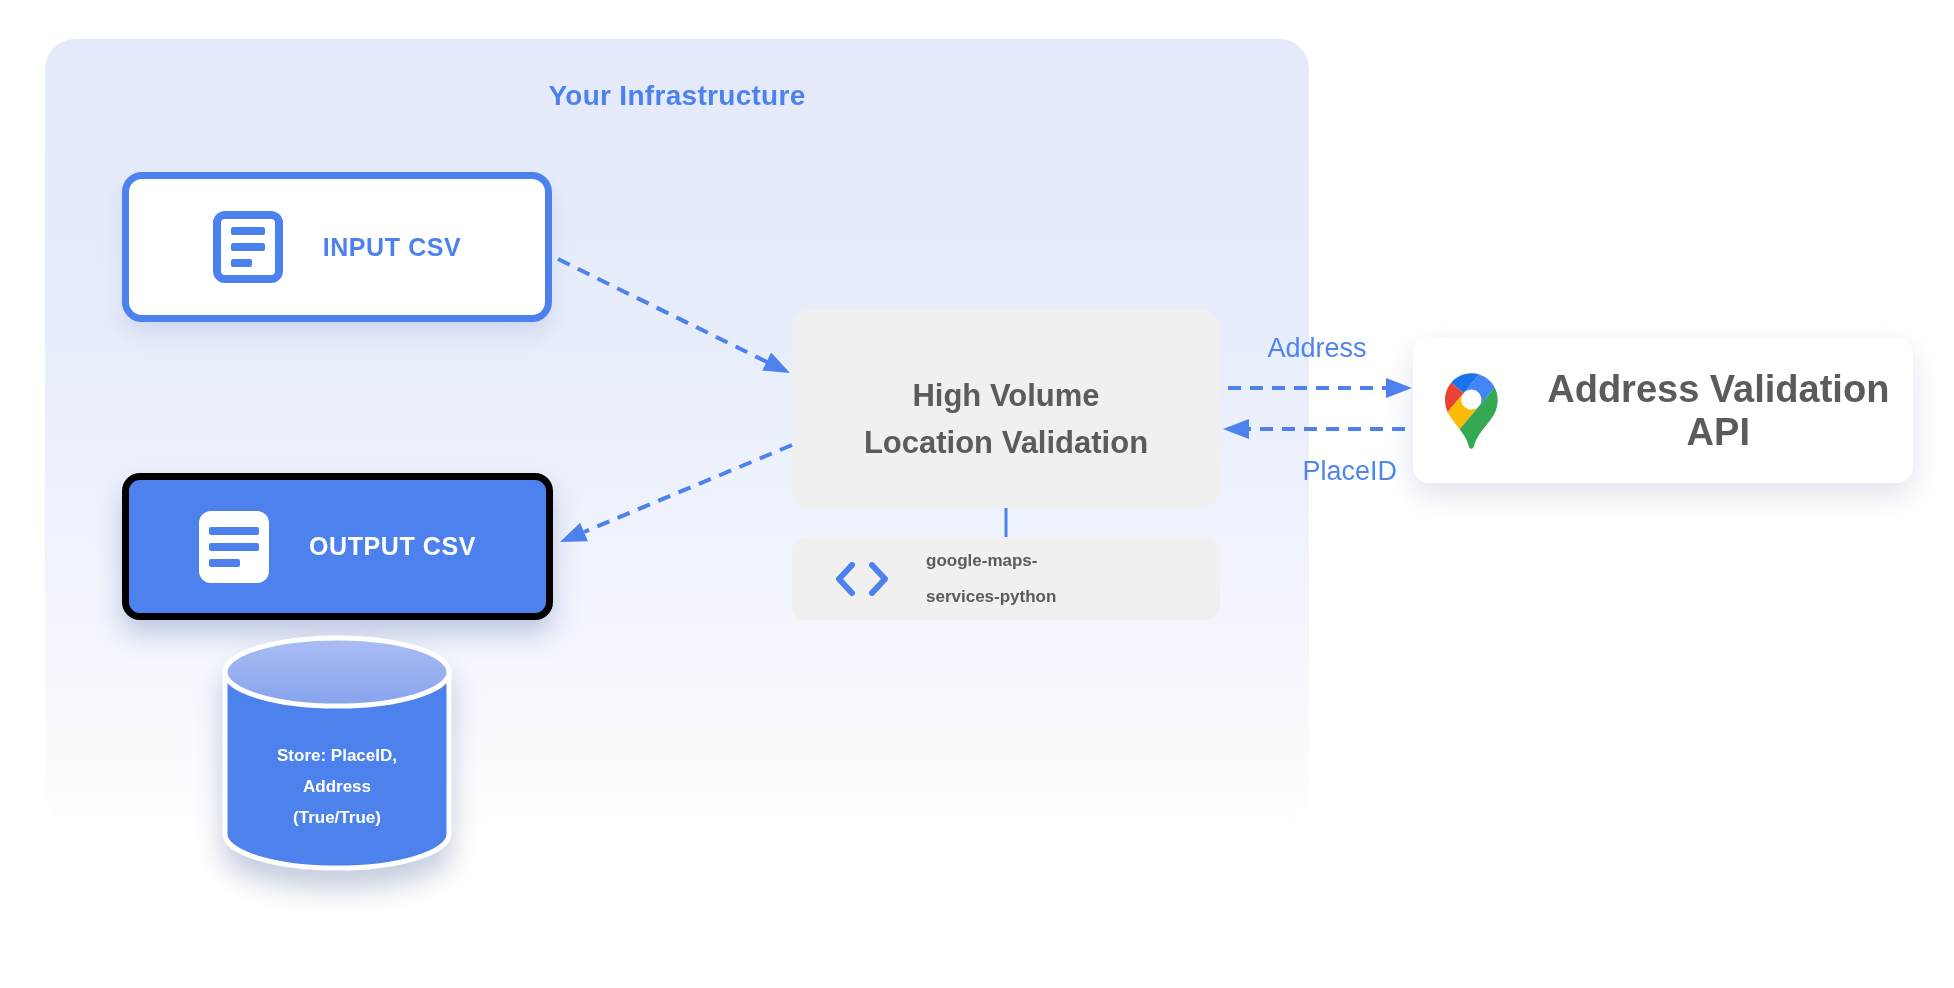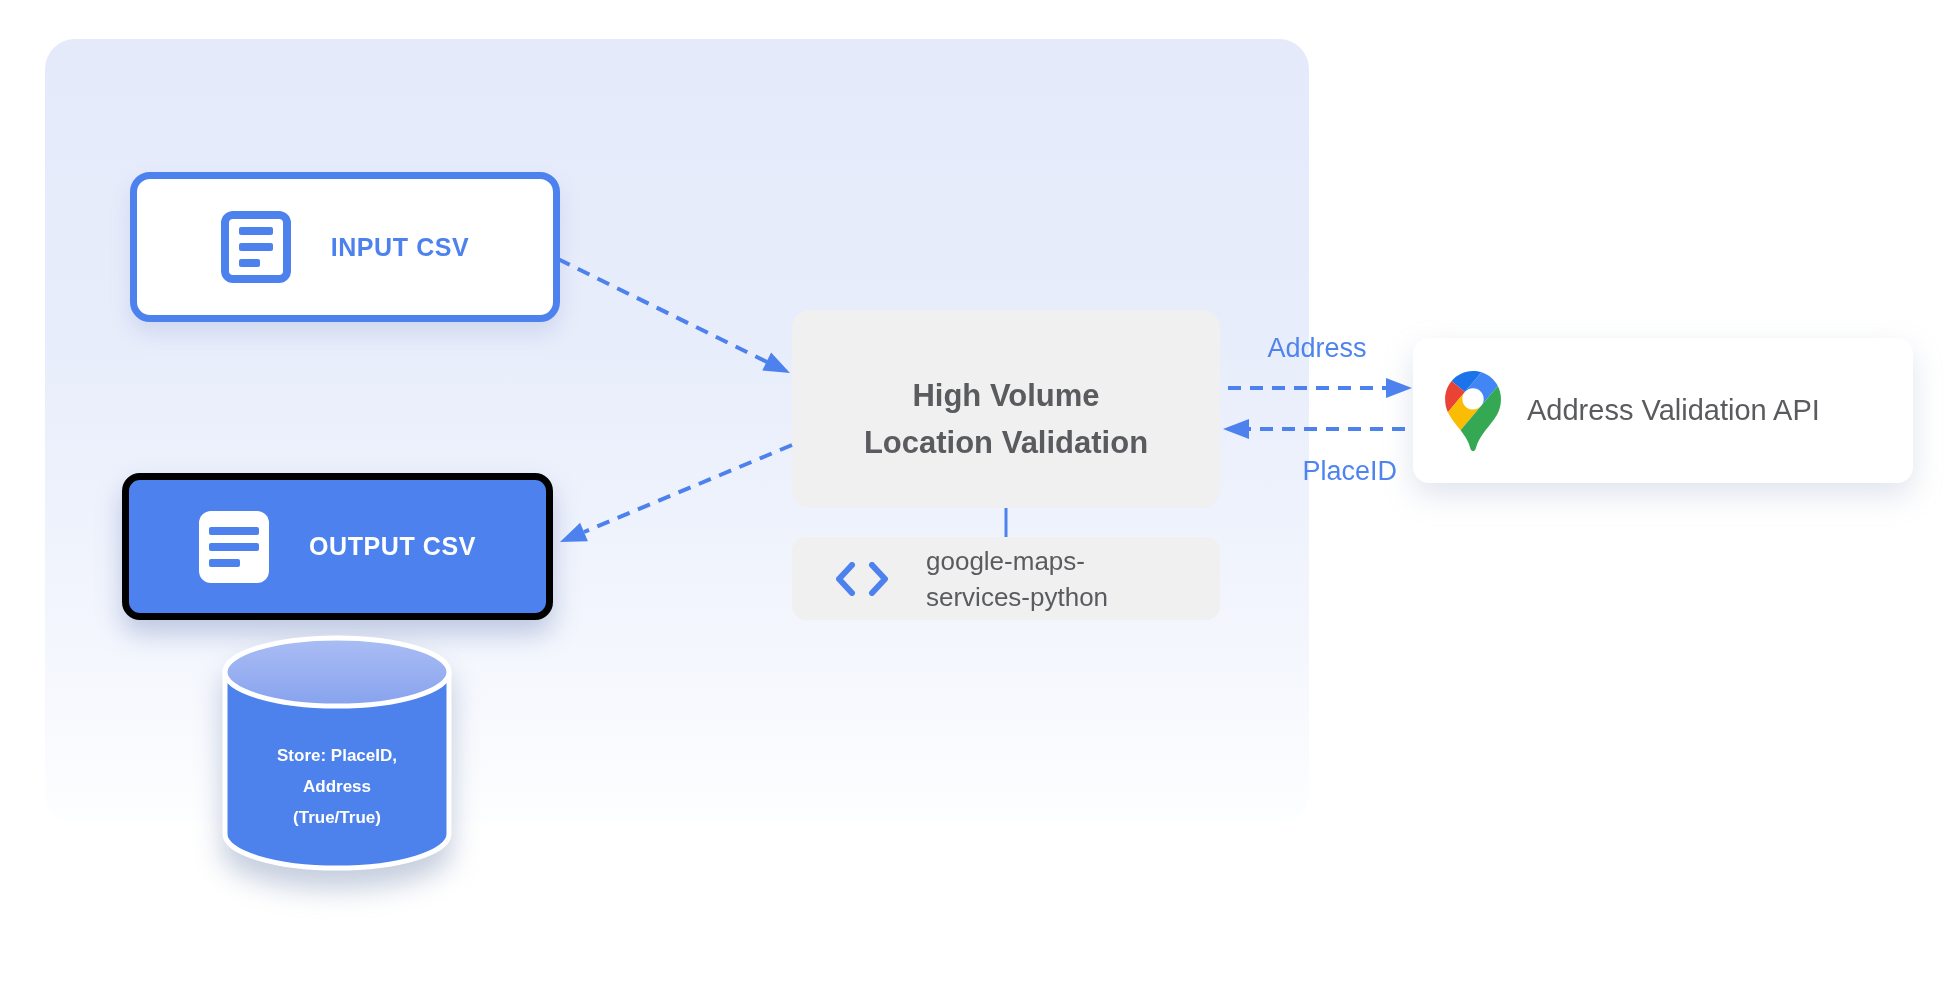--- a/index.html
+++ b/index.html
@@ -19,21 +19,20 @@
   }
   
   .csv-box{
     position:absolute;display:flex;align-items:center;justify-content:center;gap:40px;
     box-sizing:border-box;
   }
   .input-box{
     left:122px;top:172px;width:430px;height:150px;background:#ffffff;
     border:7px solid #4d82ee;border-radius:20px;
     box-shadow:0 12px 20px rgba(130,150,205,.22);
-    margin-left:8px;
   }
   .output-box{
     left:122px;top:473px;width:431px;height:147px;background:#4d82ee;
     border:7px solid #000000;border-radius:18px;
     box-shadow:0 14px 26px rgba(105,125,185,.38);
   }
   .csv-label{font-size:25px;font-weight:bold;letter-spacing:.6px;}
   .input-box .csv-label{color:#4d82ee;}
   .output-box .csv-label{color:#ffffff;}
   
@@ -62,44 +61,45 @@
     display:flex;align-items:center;justify-content:center;
   }
   .script-text{
     text-align:center;color:#5a5b5e;font-size:31px;font-weight:bold;line-height:47px;margin-top:20px;
   }
   .library-box{
     position:absolute;left:792px;top:537px;width:428px;height:83px;
     background:#f0f0f1;border-radius:14px;
     display:flex;align-items:center;gap:38px;box-sizing:border-box;padding-left:44px;
   }
-  .library-text{color:#5a5b5e;font-size:26px;font-weight:normal;line-height:36px;text-align:left;}
+  .library-text{color:#5a5b5e;font-size:17px;font-weight:bold;line-height:36px;text-align:left;}
   
   .api-box{
     position:absolute;left:1413px;top:338px;width:500px;height:145px;
     background:#ffffff;border-radius:16px;
     box-shadow:0 12px 30px rgba(145,158,190,.28);
     display:flex;align-items:center;gap:26px;box-sizing:border-box;padding-left:32px;
   }
-  .api-label{color:#5a5b5e;font-size:29px;font-weight:normal;}
+  .api-label{color:#5a5b5e;font-size:38px;font-weight:bold;text-align:center;}
   
   .flow-label{
     position:absolute;color:#4f84ef;font-size:27px;font-weight:400;white-space:nowrap;
   }
   .location-label{left:1237px;top:333px;width:160px;text-align:center;}
   .placeid-label{left:1237px;top:456px;width:160px;text-align:right;}
   
   .overlay{position:absolute;left:0;top:0;width:1954px;height:988px;pointer-events:none;}
 </style>
 </head>
 <body>
 
 <div class="canvas">
 
   <div class="panel"></div>
+  <div class="panel-title">Your Infrastructure</div>
 
   <div class="csv-box input-box">
     <div class="doc-icon doc-icon-outline">
       <div class="bar full"></div>
         <div class="bar full"></div>
         <div class="bar short"></div>
     </div>
     <div class="csv-label">INPUT CSV</div>
   </div>
 

